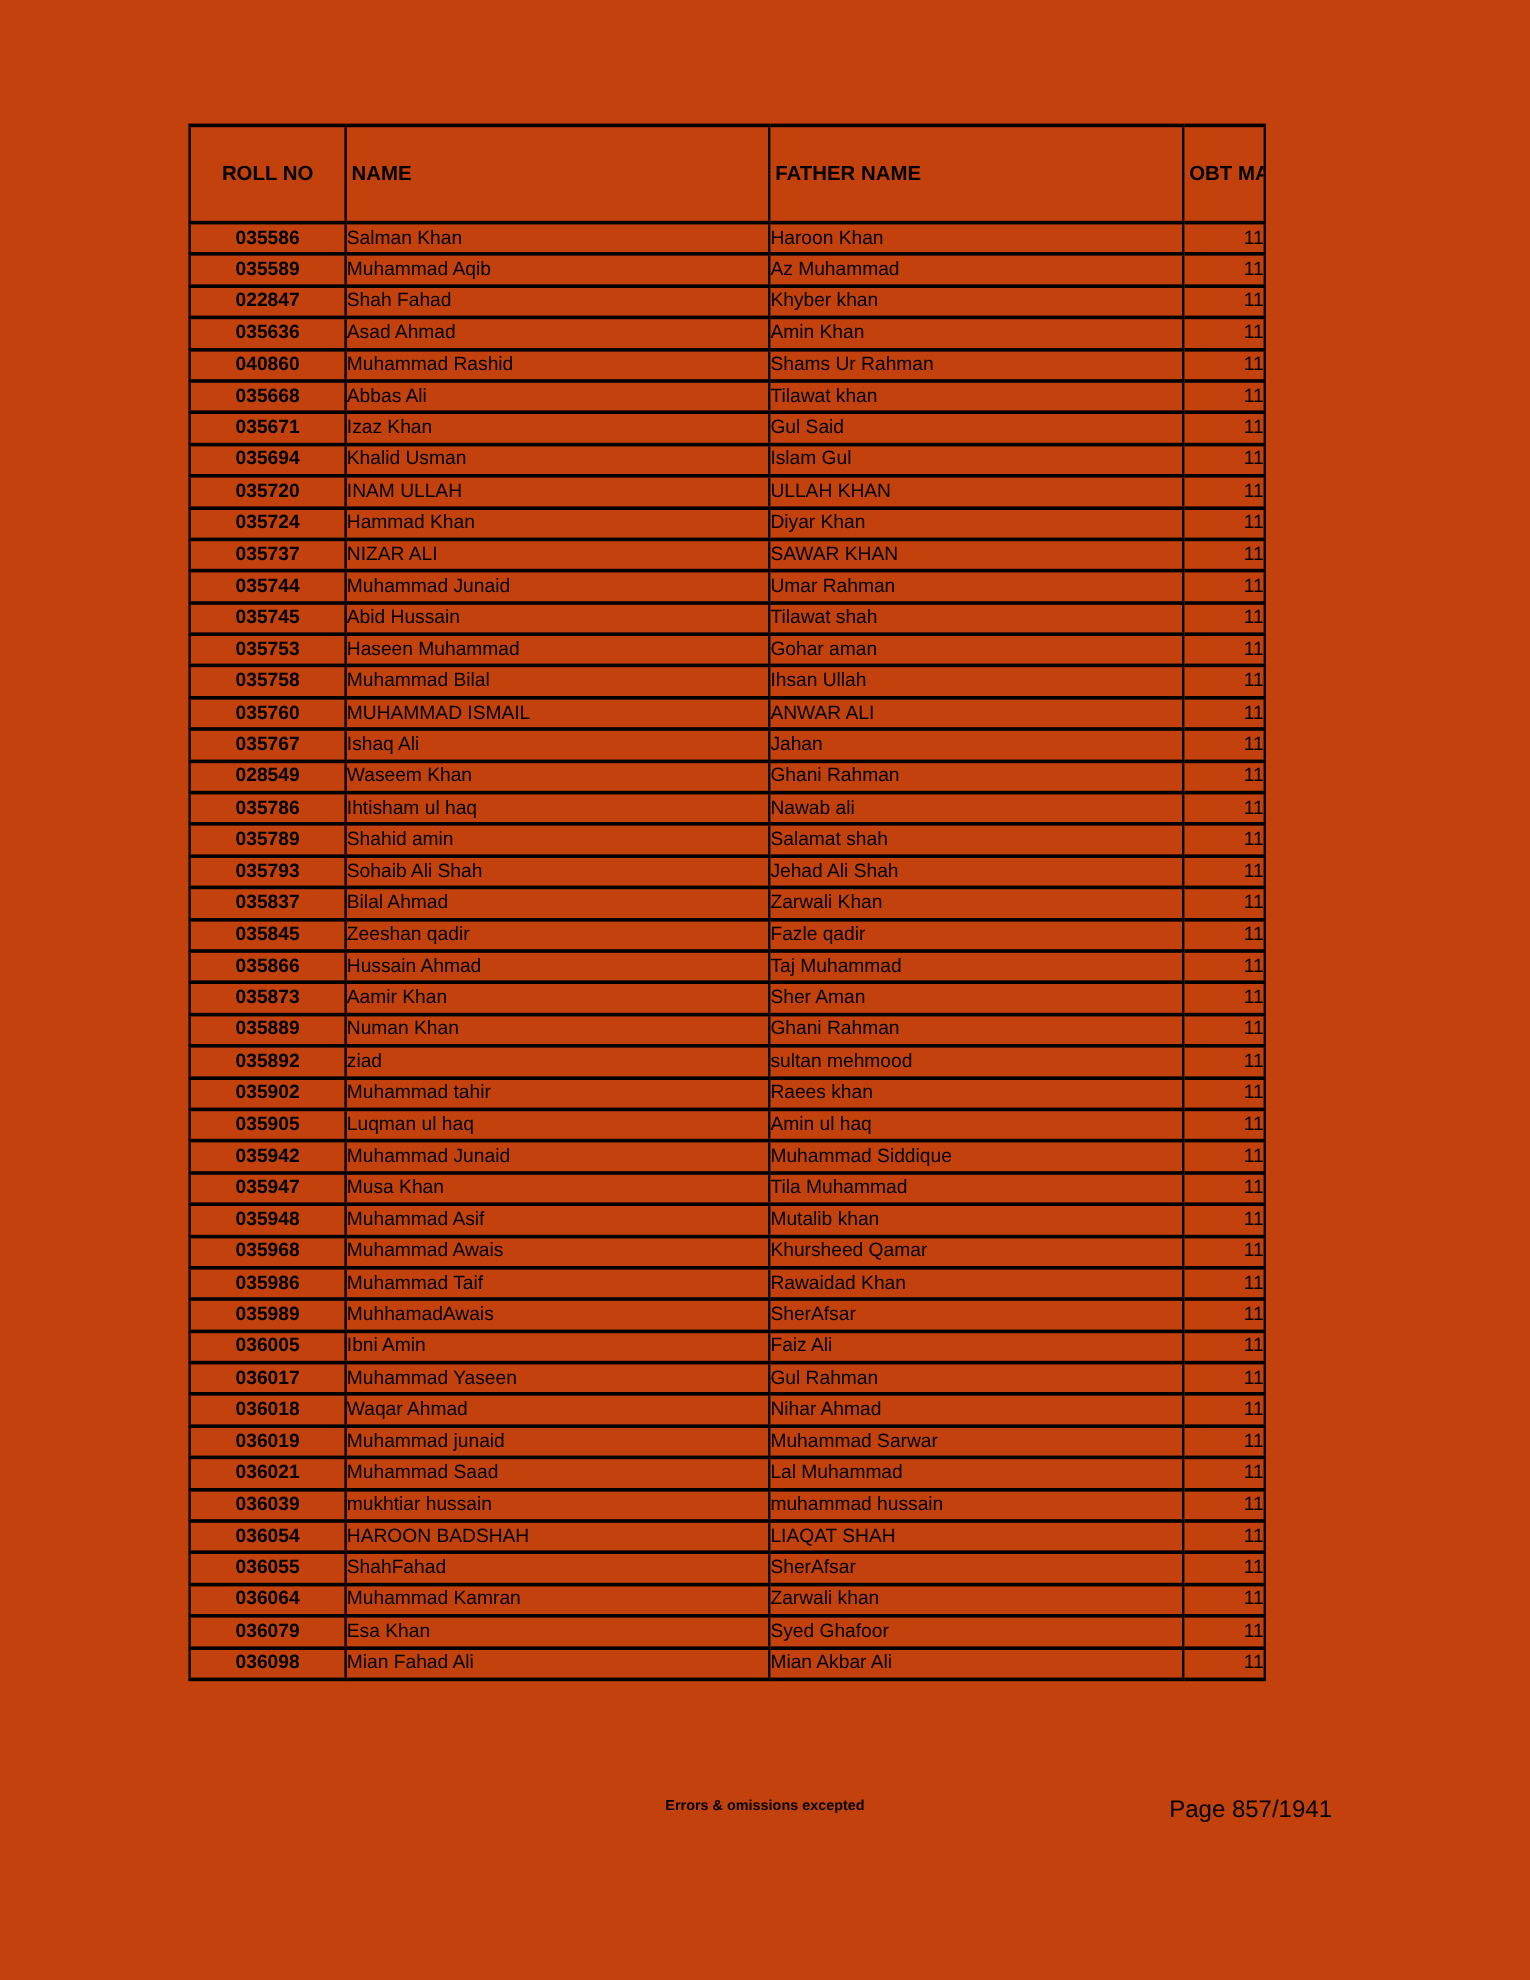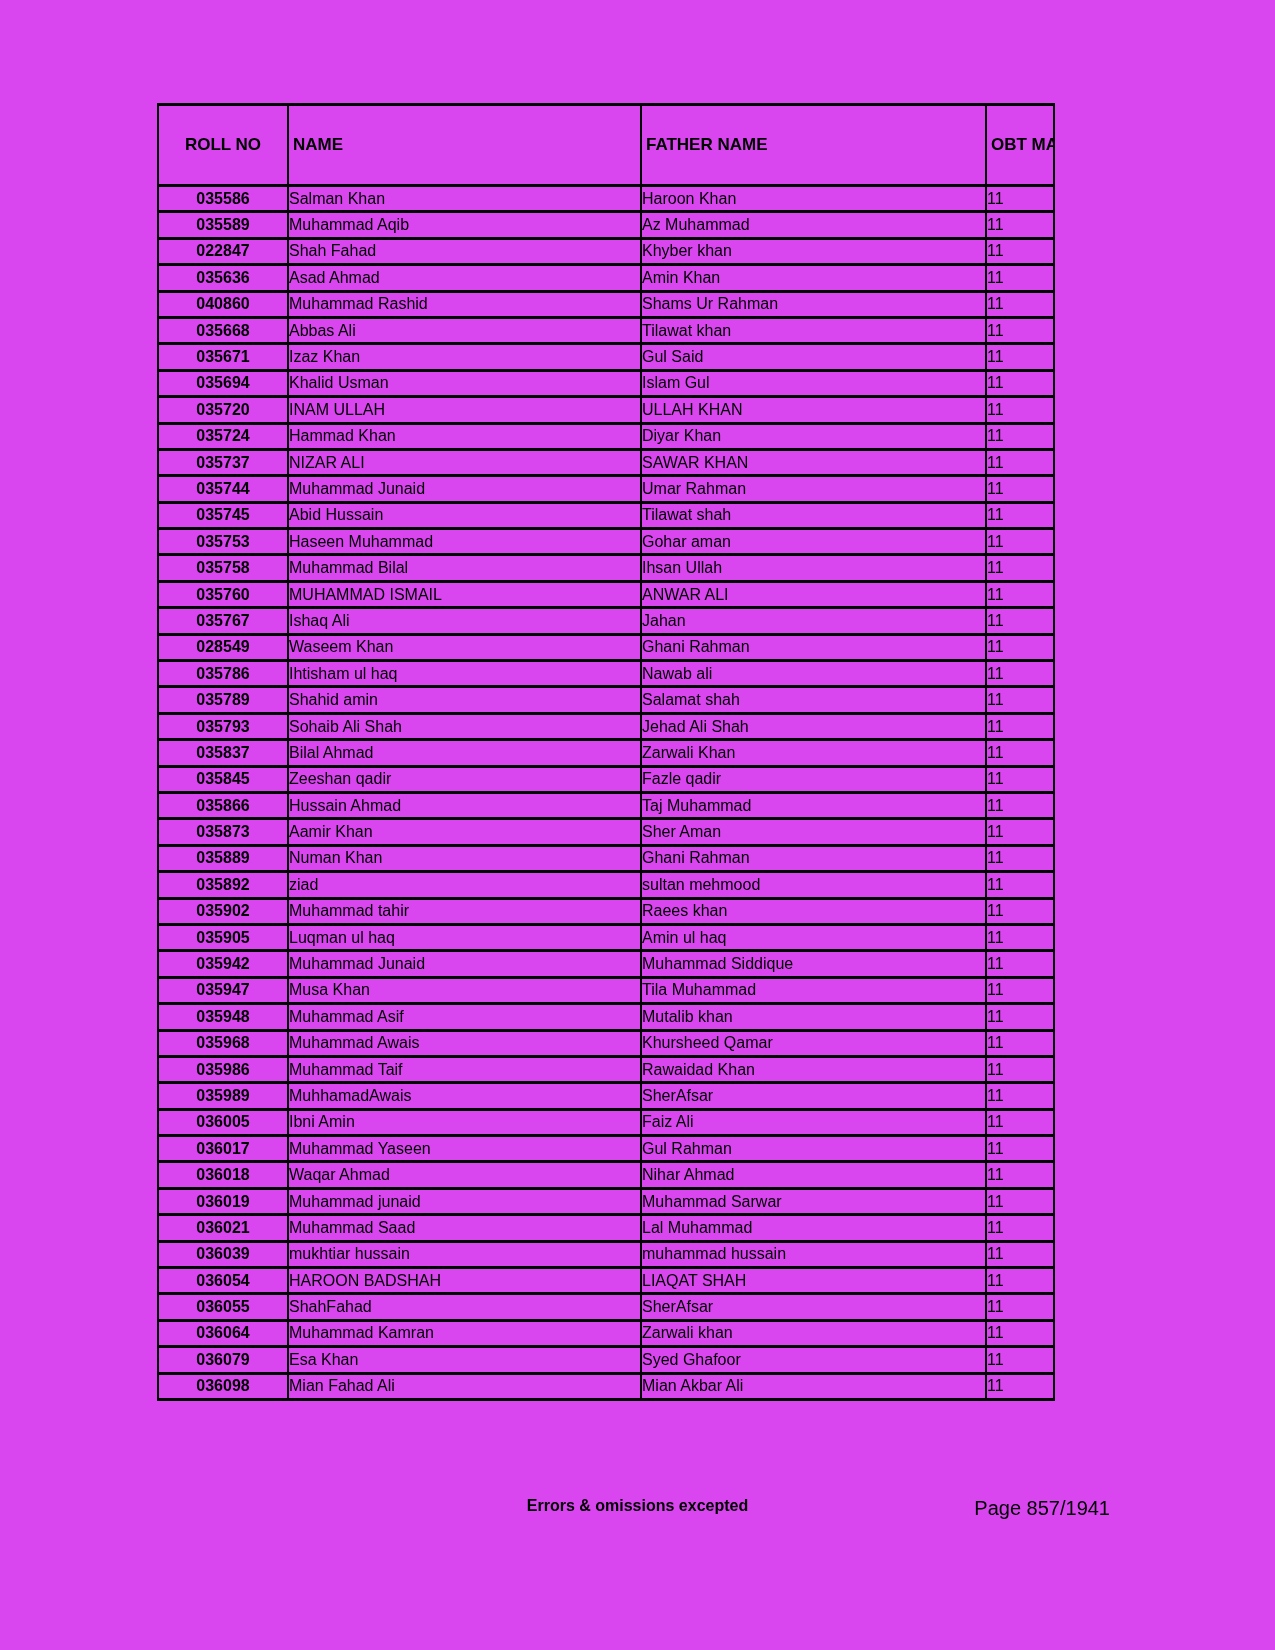--- a/index.html
+++ b/index.html
@@ -6,21 +6,21 @@
     margin: 0;
     padding: 0;
     background: #ffffff;
     font-family: "Liberation Sans", sans-serif;
     color: #000000;
   }
   .page {
     position: relative;
     width: 1275px;
     height: 1650px;
-    background: #d946ef;
+    background: #c2410c;
     overflow: hidden;
   }
   .results-table {
     position: absolute;
     left: 157px;
     top: 103px;
     border-collapse: collapse;
     table-layout: fixed;
     width: 896px;
   }
@@ -51,35 +51,35 @@
   .h-marks { text-align: center; padding: 0 4px; white-space: normal; }
   .c-roll {
     text-align: center;
     font-weight: bold;
     font-size: 15.5px;
   }
   .c-name, .c-father {
     text-align: left;
     padding-left: 5px;
   }
-  .c-marks { text-align: left; }
+  .c-marks { text-align: right; }
   .footer {
     position: absolute;
     left: 0;
     top: 1497px;
     width: 1275px;
     height: 24px;
   }
   .footer-note {
     position: absolute;
     left: 0;
     width: 1275px;
     text-align: center;
     font-weight: bold;
-    font-size: 16px;
+    font-size: 12px;
   }
   .footer-page {
     position: absolute;
     right: 165px;
     top: 0;
     font-size: 20px;
     font-weight: normal;
   }
 </style>
 </head>

